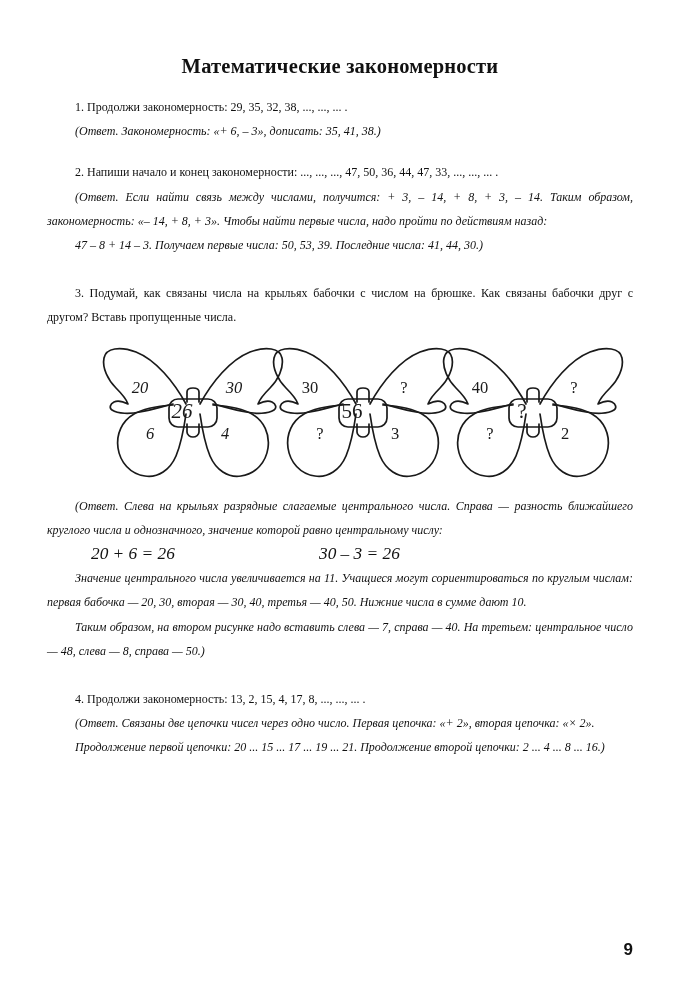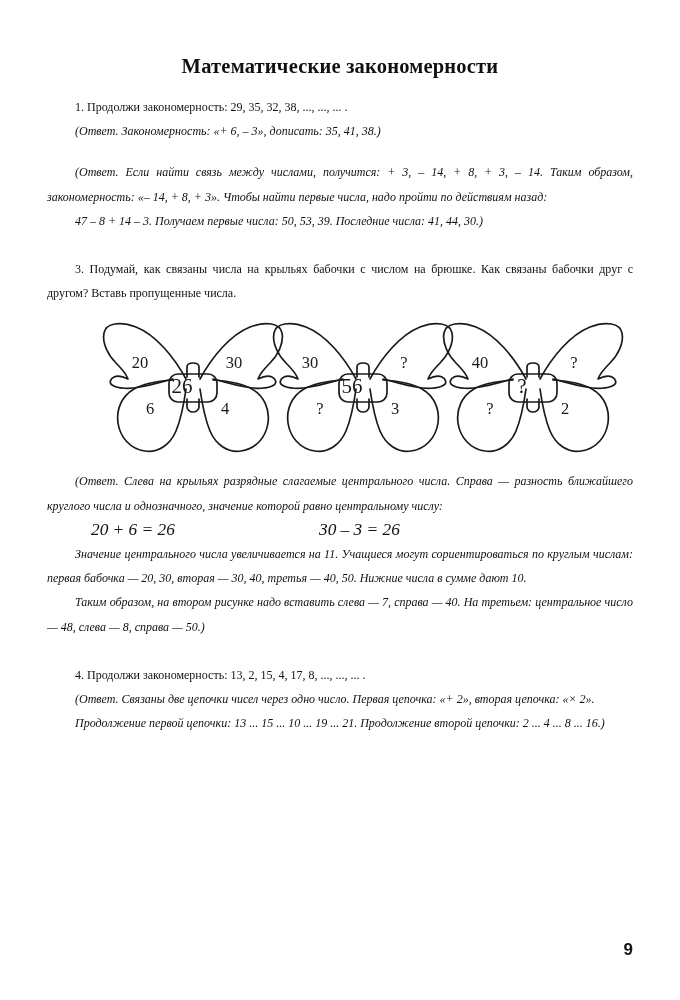--- a/index.html
+++ b/index.html
@@ -110,30 +110,31 @@
 <div class="page">
   <div class="content">
 
     <h1 class="title">Математические закономерности</h1>
 
     <p class="indent">1. Продолжи закономерность: 29, 35, 32, 38, ..., ..., ... .</p>
     <p class="indent ital">(Ответ. Закономерность: «+ 6, – 3», дописать: 35, 41, 38.)</p>
 
     <div class="gap-md"></div>
 
+    <p class="indent">2. Напиши начало и конец закономерности: ..., ..., ..., 47, 50, 36, 44, 47, 33, ..., ..., ... .</p>
     <p class="indent ital">(Ответ. Если найти связь между числами, получится: + 3, – 14, + 8, + 3, – 14. Таким образом, закономерность: «– 14, + 8, + 3». Чтобы найти первые числа, надо пройти по действиям назад:</p>
     <p class="indent ital">47 – 8 + 14 – 3. Получаем первые числа: 50, 53, 39. Последние числа: 41, 44, 30.)</p>
 
     <div class="gap-lg"></div>
 
     <p class="indent">3. Подумай, как связаны числа на крыльях бабочки с числом на брюш­ке. Как связаны бабочки друг с другом? Вставь пропущенные числа.</p>
 
     <div class="butterflies">
 
-      <div class="bfly" style="left:53px;">
+      <div class="bfly" style="left:53px;font-style:italic;">
         <svg width="186" height="142" viewBox="0 0 186 142" xmlns="http://www.w3.org/2000/svg">
           <g fill="none" stroke="#1a1a1a" stroke-width="1.7" stroke-linecap="round" stroke-linejoin="round">
 
             <path d="M86,62 C74,40 56,18 36,10 C20,4 6,6 4,16 C2,26 8,38 16,46 C22,52 26,56 28,62 C24,60 18,58 14,60 C10,62 9,66 12,68 C18,72 30,72 40,70 C52,68 64,64 73,62"></path>
 
             <path d="M73,63 C60,64 44,66 34,72 C22,79 16,92 18,106 C20,120 30,132 45,134 C58,136 70,128 76,114 C81,102 84,86 86,72"></path>
 
             <path d="M100,62 C112,40 130,18 150,10 C166,4 180,6 182,16 C184,26 178,38 170,46 C164,52 160,56 158,62 C162,60 168,58 172,60 C176,62 177,66 174,68 C168,72 156,72 146,70 C134,68 122,64 113,62"></path>
 
             <path d="M113,63 C126,64 142,66 152,72 C164,79 170,92 168,106 C166,120 156,132 141,134 C128,136 116,128 110,114 C105,102 102,86 100,72"></path>
@@ -197,18 +198,18 @@
       <span class="eq-a">20 + 6 = 26</span>
       <span class="eq-b">30 – 3 = 26</span>
     </div>
     <p class="indent ital">Значение центрального числа увеличивается на 11. Учащиеся могут сориентироваться по круглым числам: первая бабочка — 20, 30, вторая — 30, 40, третья — 40, 50. Нижние числа в сумме дают 10.</p>
     <p class="indent ital">Таким образом, на втором рисунке надо вставить слева — 7, спра­ва — 40. На третьем: центральное число — 48, слева — 8, справа — 50.)</p>
 
     <div class="gap-lg"></div>
 
     <p class="indent">4. Продолжи закономерность: 13, 2, 15, 4, 17, 8, ..., ..., ... .</p>
     <p class="indent ital">(Ответ. Связаны две цепочки чисел через одно число. Первая цепочка: «+ 2», вторая цепочка: «× 2».</p>
-    <p class="indent ital"><span>Продолжение первой цепочки: 13 ... 15 ... 10 ... </span><span class="bold-ital">19 ... 21</span><span>. Продолжение второй цепочки: 2 ... 4 ... 8 ... </span><span class="bold-ital">16</span><span>.)</span></p>
+    <p class="indent ital"><span>Продолжение первой цепочки: 20 ... 15 ... 17 ... </span><span class="bold-ital">19 ... 21</span><span>. Продолжение второй цепочки: 2 ... 4 ... 8 ... </span><span class="bold-ital">16</span><span>.)</span></p>
 
   </div>
 
   <div class="page-number">9</div>
 </div>
 
 </body></html>

